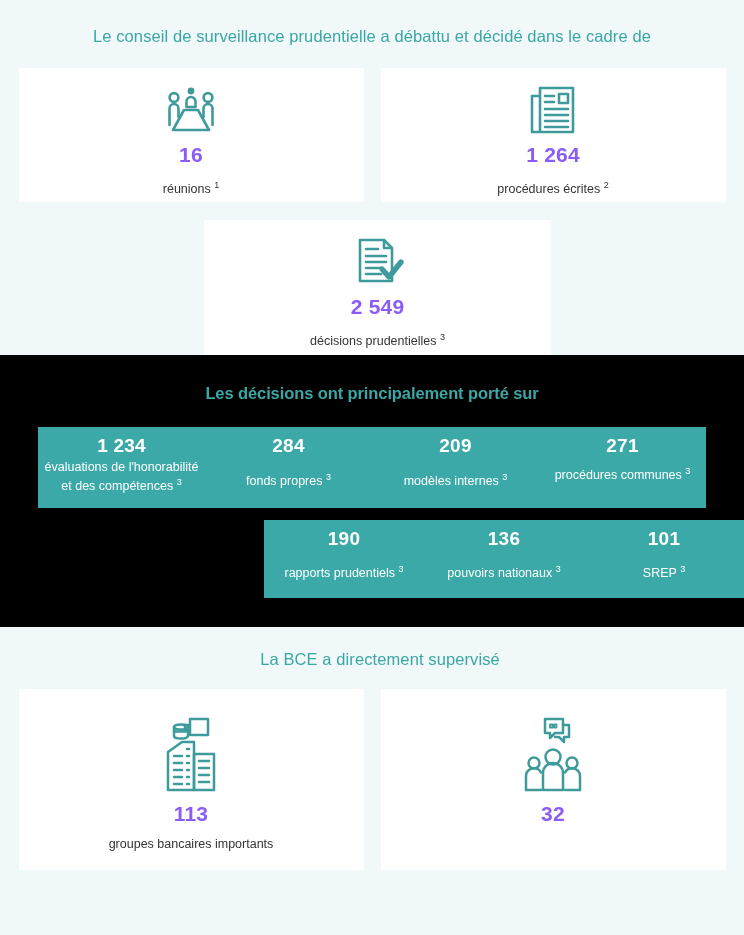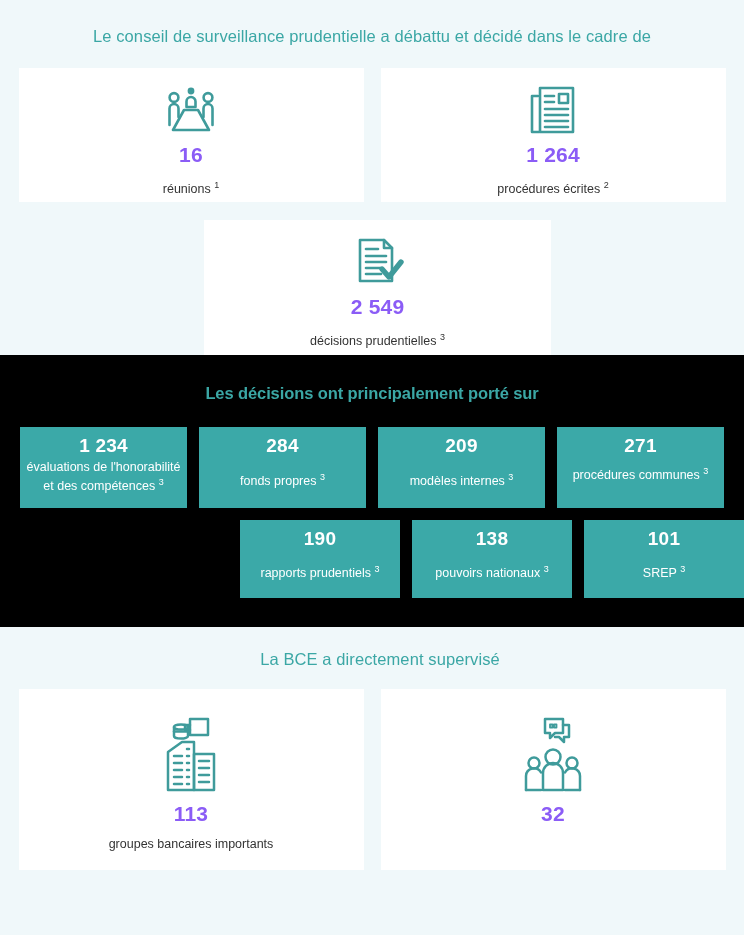--- a/index.html
+++ b/index.html
@@ -109,21 +109,20 @@
     height: 272px;
     box-sizing: border-box;
     padding-top: 28px;
   }
   #dark-heading {
     margin-bottom: 24px;
   }
   .tile-row {
     display: flex;
     justify-content: center;
-    gap: 12px;
     margin-bottom: 10px;
   }
   .tile {
     background: #3ba9a8;
     box-sizing: border-box;
     display: flex;
     flex-direction: column;
     align-items: center;
     justify-content: flex-start;
     padding: 8px 6px 8px 6px;
@@ -258,21 +257,21 @@
       <div class="tile-label" style="margin-top:7px;"><span>procédures communes</span> <sup>3</sup></div>
     </div>
   </div>
 
   <div class="tile-row" style="margin-top:12px;justify-content:flex-end;">
     <div class="tile tile-r2">
       <div class="tile-number">190</div>
       <div class="tile-label"><span>rapports prudentiels</span> <sup>3</sup></div>
     </div>
     <div class="tile tile-r2">
-      <div class="tile-number">138</div>
+      <div class="tile-number">136</div>
       <div class="tile-label"><span>pouvoirs nationaux</span> <sup>3</sup></div>
     </div>
     <div class="tile tile-r2">
       <div class="tile-number">101</div>
       <div class="tile-label"><span>SREP</span> <sup>3</sup></div>
     </div>
   </div>
 
 </div>
 

